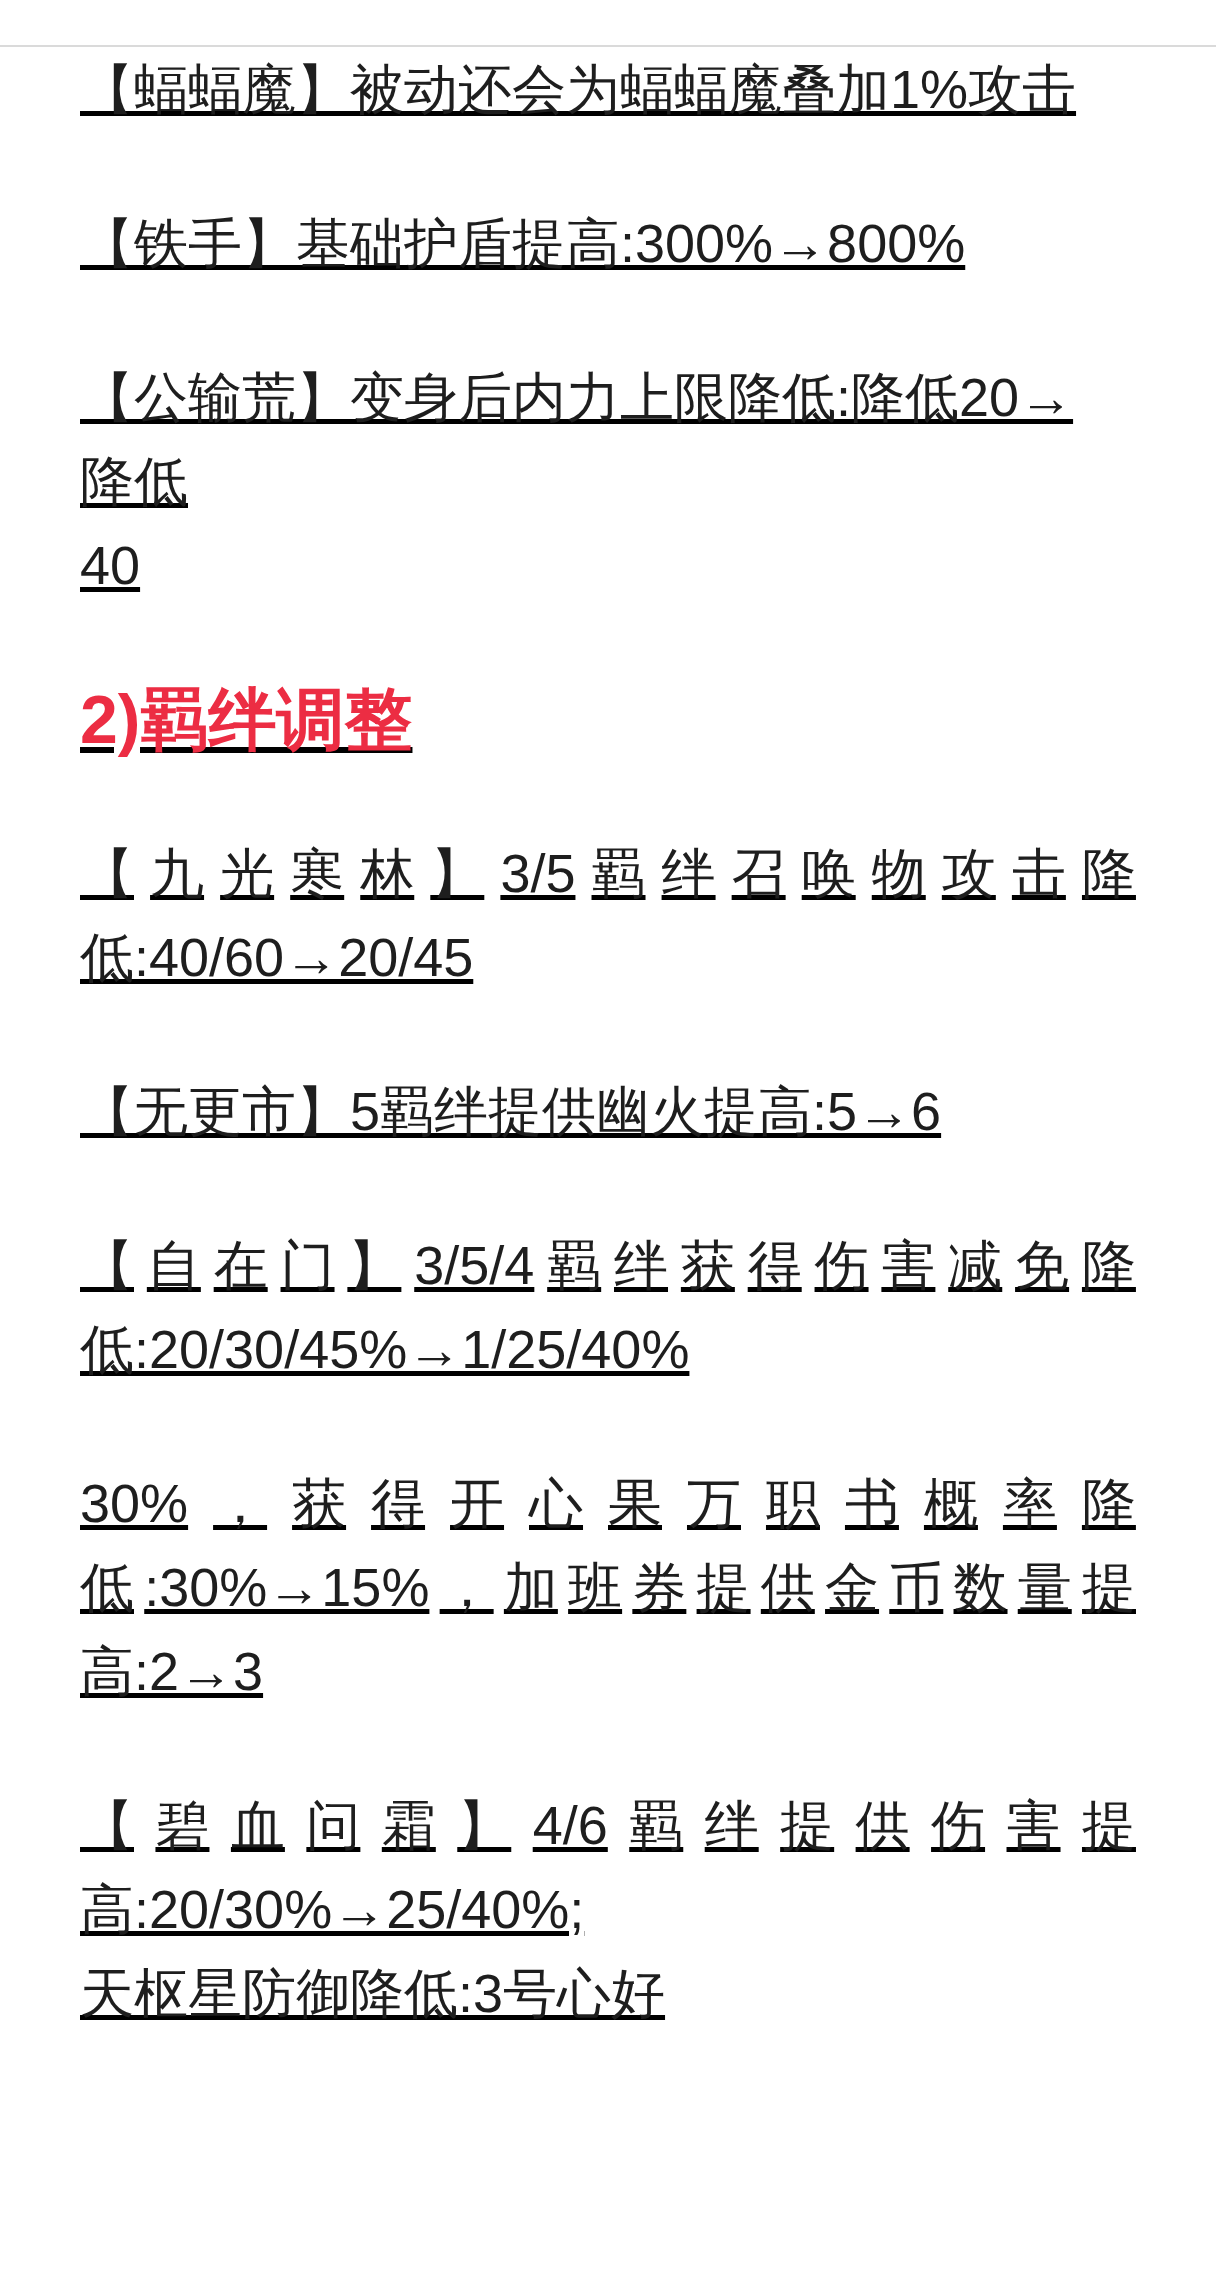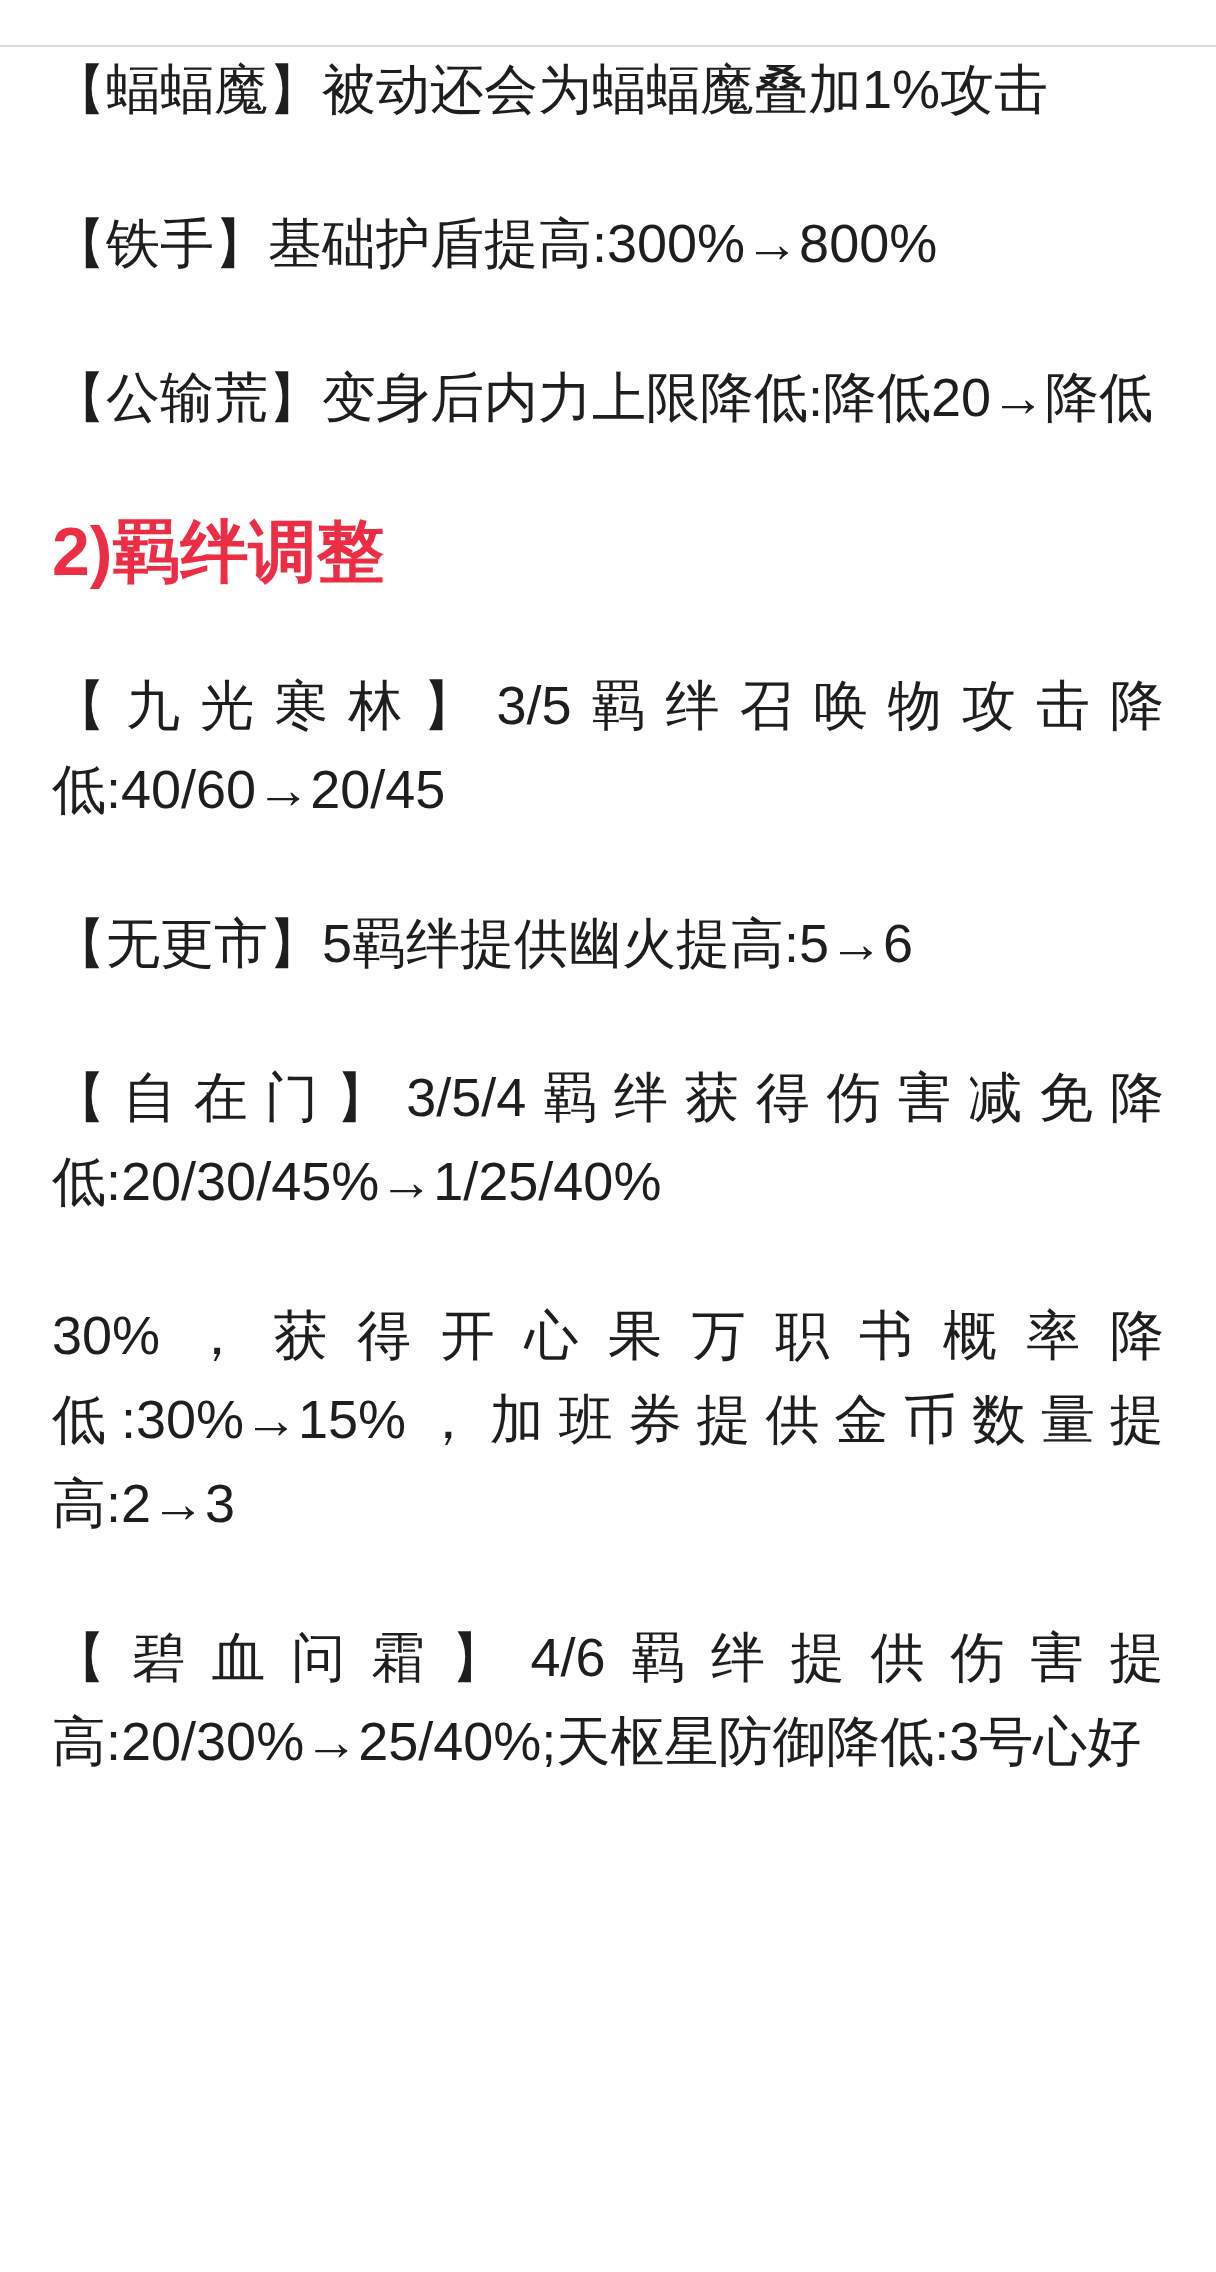--- a/index.html
+++ b/index.html
@@ -6,21 +6,21 @@
   body {
     width: 1216px;
     height: 2272px;
     background: var(--background, #ffffff);
     font-family: "Liberation Sans", sans-serif;
     overflow: hidden;
   }
   .page { width: 100%; height: 100%; }
   .top-strip { height: 45px; background: var(--background, #ffffff); }
   .divider { height: 2px; background: var(--divider, #dadada); }
-  .content { padding: 0 52px; }
+  .content { padding: 0 80px; text-decoration: underline; }
   .para {
     margin: 0 0 70px 0;
     font-size: 54px;
     line-height: 84px;
     color: var(--text, #1e1e1e);
     font-weight: 400;
     text-align: left;
     word-break: keep-all;
   }
   .para.heading {
@@ -44,20 +44,21 @@
   <div class="divider"></div>
   <main class="content" id="content">
       <p class="para body">
         <span class="line">【蝠蝠魔】被动还会为蝠蝠魔叠加1%攻击</span>
       </p>
       <p class="para body">
         <span class="line">【铁手】基础护盾提高:300%→800%</span>
       </p>
       <p class="para body">
         <span class="line">【公输荒】变身后内力上限降低:降低20→降低</span>
+        <span class="line">40</span>
       </p>
       <p class="para heading">
         <span class="line">2)羁绊调整</span>
       </p>
       <p class="para body">
         <span class="line stretch">
           <span>【</span>
           <span>九</span>
           <span>光</span>
           <span>寒</span>

